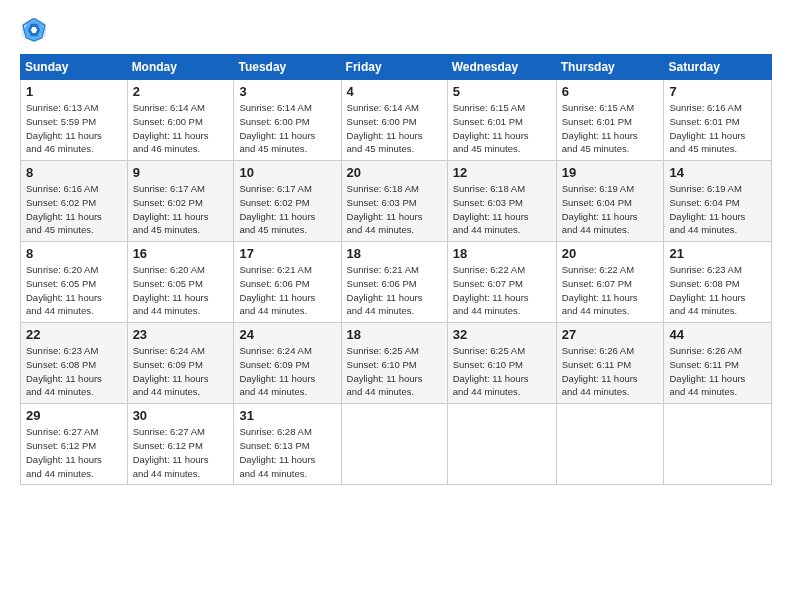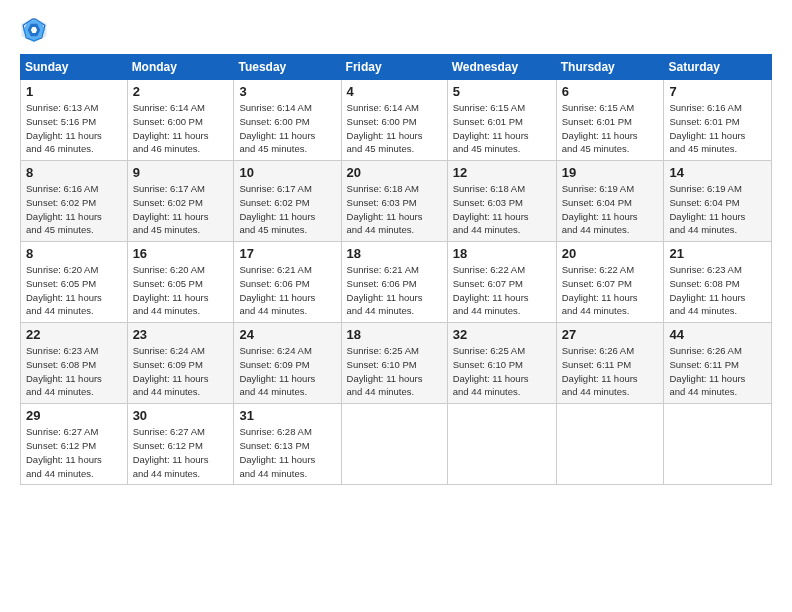--- a/index.html
+++ b/index.html
@@ -125,21 +125,21 @@
           <th>Wednesday</th>
           <th>Thursday</th>
           <th>Saturday</th>
         </tr>
     </thead>
     <tbody id="calendar-body">
     <tr>
           <td>
             <span class="day-num">1</span>
             <div class="day-info" style="white-space: pre-line;">Sunrise: 6:13 AM
-Sunset: 5:16 PM
+Sunset: 5:59 PM
 Daylight: 11 hours
 and 46 minutes.</div>
           </td>
           <td>
             <span class="day-num">2</span>
             <div class="day-info" style="white-space: pre-line;">Sunrise: 6:14 AM
 Sunset: 6:00 PM
 Daylight: 11 hours
 and 46 minutes.</div>
           </td>

